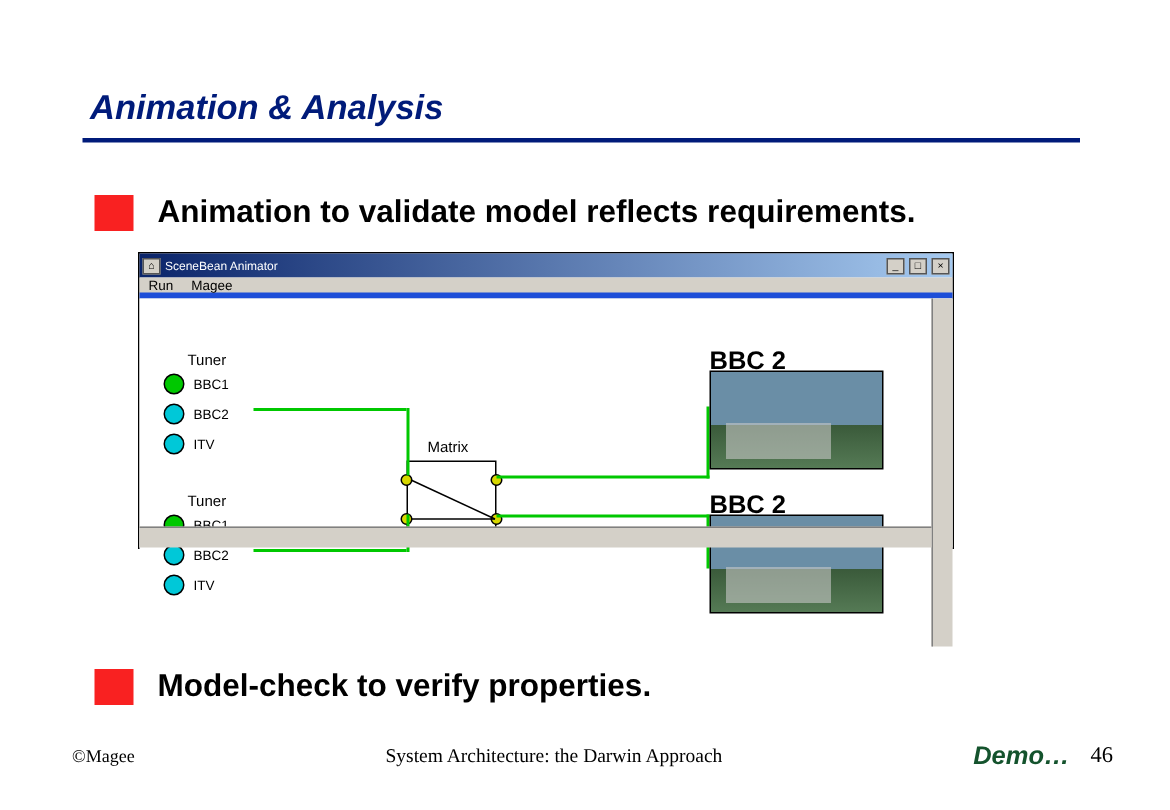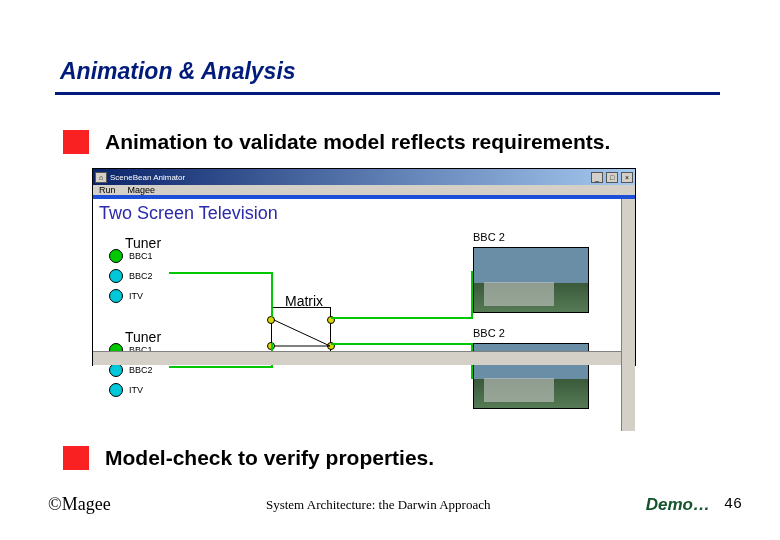--- a/index.html
+++ b/index.html
@@ -109,21 +109,21 @@
   .app-heading {
     position: absolute;
     left: 6px;
     top: 4px;
     font-size: 18px;
     font-family: Arial, sans-serif;
     color: #2a2aaa;
   }
   .comp-label {
     position: absolute;
-    font-size: 14px;
+    font-size: 10px;
     font-family: Arial, sans-serif;
     color: #000;
   }
   .port-dot {
     position: absolute;
     width: 14px;
     height: 14px;
     border-radius: 50%;
     border: 1px solid #000;
   }
@@ -164,24 +164,24 @@
   }
   .thumb::before {
     content: '';
     position: absolute;
     left: 10px; bottom: 6px;
     width: 70px; height: 24px;
     background: rgba(200,200,200,0.6);
   }
   .thumb-label {
     position: absolute;
-    font-size: 11px;
-    font-family: Arial, sans-serif;
-    color: #000;
-    font-weight: normal;
+    font-size: 17px;
+    font-family: Arial, sans-serif;
+    color: #000;
+    font-weight: bold;
   }
   .scrollbar-v {
     position: absolute;
     right: 0; top: 30px;
     width: 14px; height: 232px;
     background: #d4d0c8;
     border-left: 1px solid #808080;
   }
   .scrollbar-h {
     position: absolute;
@@ -193,41 +193,40 @@
   .footer {
     position: absolute;
     left: 48px;
     right: 38px;
     top: 494px;
     display: flex;
     align-items: center;
     font-family: "Times New Roman", serif;
   }
   .copyright {
-    font-size: 18px;
+    font-size: 12px;
     color: #000;
   }
   .footer-center {
     flex: 1;
     text-align: center;
     font-size: 13px;
     color: #000;
   }
   .demo {
     font-size: 17px;
     font-weight: bold;
     font-style: italic;
     color: #14532d;
     margin-right: 14px;
     font-family: "Trebuchet MS", Arial, sans-serif;
   }
   .pagenum {
     font-size: 15px;
     color: #000;
-    font-family: Liberation Mono, monospace;
   }
 </style>
 </head>
 <body>
 
 <div class="slide">
   <div class="title">Animation &amp; Analysis</div>
   <div class="title-rule"></div>
 
   <div class="bullet-row row1">
@@ -241,21 +240,20 @@
       <span class="win-title">SceneBean Animator</span>
       <span class="win-btn">_</span>
       <span class="win-btn">□</span>
       <span class="win-btn">×</span>
     </div>
     <div class="win-menu">
       <span>Run</span>
       <span>Magee</span>
     </div>
     <div class="canvas-area">
-      <div class="app-heading">Two Screen Television</div>
 
       <div class="comp-label" style="left:32px; top:36px;">Tuner</div>
       <div class="port-dot dot-green" style="left:16px; top:50px;"></div>
       <div class="port-label" style="left:36px; top:52px;">BBC1</div>
       <div class="port-dot dot-cyan" style="left:16px; top:70px;"></div>
       <div class="port-label" style="left:36px; top:72px;">BBC2</div>
       <div class="port-dot dot-cyan" style="left:16px; top:90px;"></div>
       <div class="port-label" style="left:36px; top:92px;">ITV</div>
 
       <div class="comp-label" style="left:32px; top:130px;">Tuner</div>

